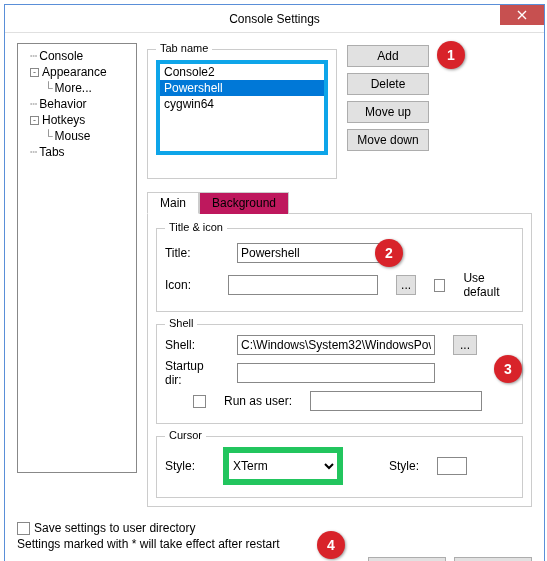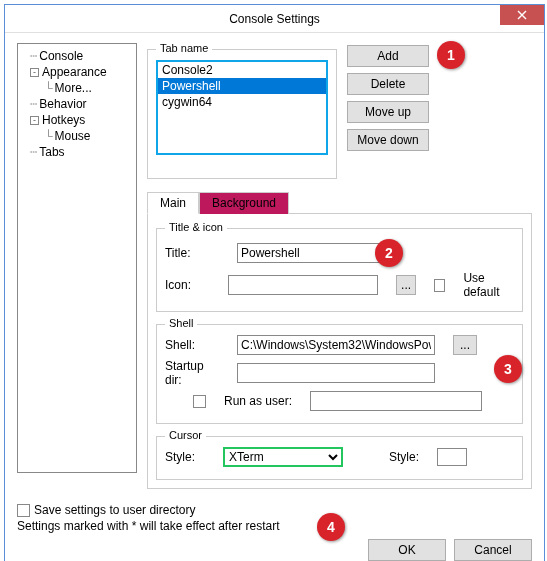--- a/index.html
+++ b/index.html
@@ -12,38 +12,38 @@
 .tree-panel { width: 145px; height: 430px; border: 1px solid #888; background: #fff; padding: 4px 4px; }
 .tree-item { padding: 1px 0 1px 8px; white-space: nowrap; color: #000; }
 .tree-item.indent1 { padding-left: 22px; }
 .tree-toggle { display: inline-block; width: 9px; height: 9px; border: 1px solid #888; text-align: center; line-height: 7px; font-size: 9px; margin-right: 3px; vertical-align: middle; color: #555; }
 .tree-line { color: #888; margin-right: 2px; }
 .right-panel { flex: 1; display: flex; flex-direction: column; }
 .top-row { display: flex; gap: 10px; margin-bottom: 8px; }
 .fieldset { border: 1px solid #ccc; padding: 6px 8px 8px 8px; position: relative; margin-top: 6px; }
 .fieldset-legend { position: absolute; top: -8px; left: 8px; background: #fff; padding: 0 4px; font-size: 11px; color: #000; }
 .tabname-box { width: 190px; height: 130px; }
-.tabname-list { border: 2px solid #0ea5e9; height: 95px; background: #fff; margin-top: 4px; overflow: hidden; }
+.tabname-list { border: 4px solid #0ea5e9; height: 95px; background: #fff; margin-top: 4px; overflow: hidden; }
 .list-item { padding: 1px 4px; }
 .list-item.selected { background: #0078d7; color: #fff; }
 .btn { width: 82px; height: 22px; border: 1px solid #adadad; background: #e1e1e1; text-align: center; line-height: 20px; cursor: default; margin-bottom: 6px; }
 .btn-col { display: flex; flex-direction: column; align-items: flex-start; padding-top: 2px; position: relative; }
 .tabs-row { display: flex; border-bottom: 1px solid #ccc; margin-top: 4px; }
 .tab { padding: 3px 12px; border: 1px solid #ccc; border-bottom: none; background: #fff; margin-right: 0px; position: relative; top: 1px; }
 .tab.active { background: #fff; border-bottom: 1px solid #fff; }
 .tab.inactive { background: #be185d; }
 .tab-content { border: 1px solid #ccc; border-top: none; padding: 8px; flex: 1; }
 .group { position: relative; }
 .row { display: flex; align-items: center; margin: 4px 0; gap: 18px; }
 .row label { width: 54px; text-align: left; }
 .row-label-wide { width: 68px; }
 input[type=text] { border: 1px solid #888; height: 20px; padding: 0 3px; background: #fff; font-size: 12px; }
 .browse-btn { width: 24px; height: 20px; border: 1px solid #adadad; background: #e1e1e1; text-align: center; line-height: 18px; }
 .checkbox { width: 13px; height: 13px; border: 1px solid #888; background: #fff; display: inline-block; vertical-align: middle; }
-select { width: 120px; height: 20px; border: 2px solid #22c55e; background: #fff; }
+select { width: 120px; height: 38px; border: 6px solid #22c55e; background: #fff; }
 .color-swatch { width: 30px; height: 18px; border: 1px solid #888; background: #fff; display: inline-block; }
 .footer { padding: 4px 12px 12px 12px; }
 .footer-row { display: flex; align-items: center; margin: 2px 0; }
 .footer-btns { display: flex; justify-content: flex-end; gap: 8px; margin-top: 6px; padding-right: 0; }
 .footer-btns .btn { width: 78px; margin-bottom: 0; }
 .badge { position: absolute; width: 28px; height: 28px; border-radius: 50%; background: #d8232a; color: #fff; display: flex; align-items: center; justify-content: center; font-size: 14px; font-weight: bold; box-shadow: 1px 1px 3px rgba(0,0,0,0.4); z-index: 10; }
 </style>
 </head>
 <body>
 

